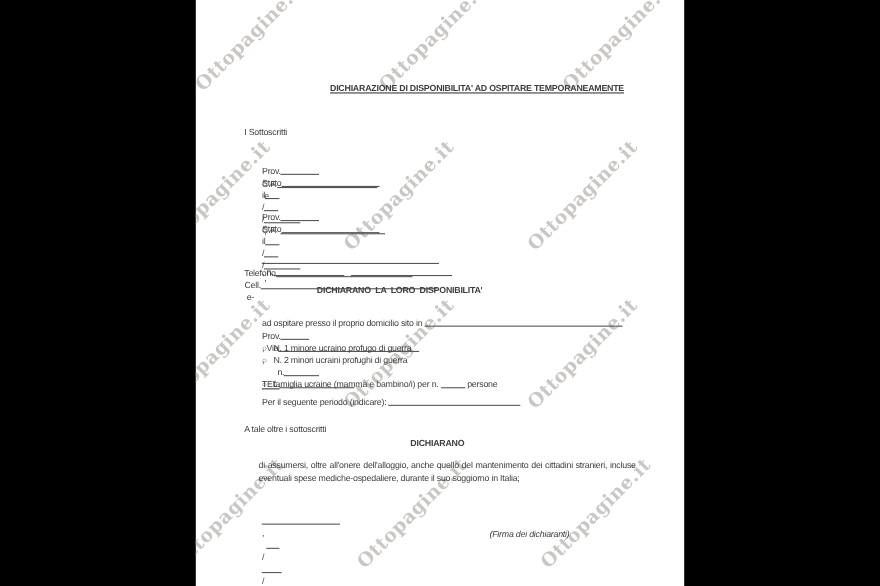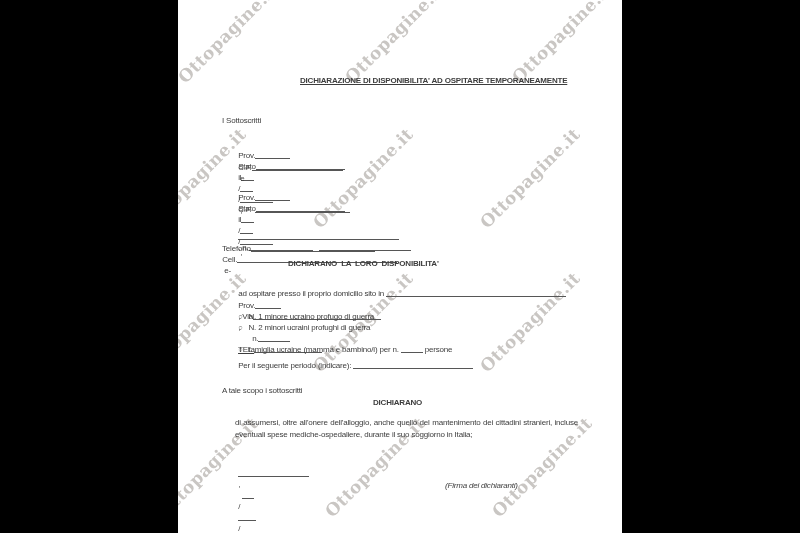--- a/index.html
+++ b/index.html
@@ -102,21 +102,21 @@
         <span class="cb">○</span><span>N. 2 minori ucraini profughi di guerra</span>
       </div>
       <div class="row" style="left:44px;top:333px">
         <span class="cb">○</span><span>famiglia ucraine (mamma e bambino/i) per n. </span><span class="bl" style="width:22px"></span><span> persone</span>
       </div>
 
       <div class="row" style="left:44px;top:349px">
         <span>Per il seguente periodo (indicare): </span><span class="bl" style="width:120px"></span>
       </div>
 
-      <div class="row" style="left:44px;top:385px">A tale scopo i sottoscritti</div>
+      <div class="row" style="left:44px;top:385px">A tale oltre i sottoscritti</div>
       <div class="row b hd" style="left:195px;top:397px">DICHIARANO</div>
 
       <div class="row" style="left:44px;top:417px">
         <span class="cb">○</span>
       </div>
       <div class="para" style="top:417px">di assumersi, oltre all'onere dell'alloggio, anche quello del mantenimento dei cittadini stranieri, incluse eventuali spese mediche-ospedaliere, durante il suo soggiorno in Italia;</div>
 
       <div class="row" style="left:44px;top:457px">
         <span class="bl" style="width:71px"></span>
         <span>,</span>

